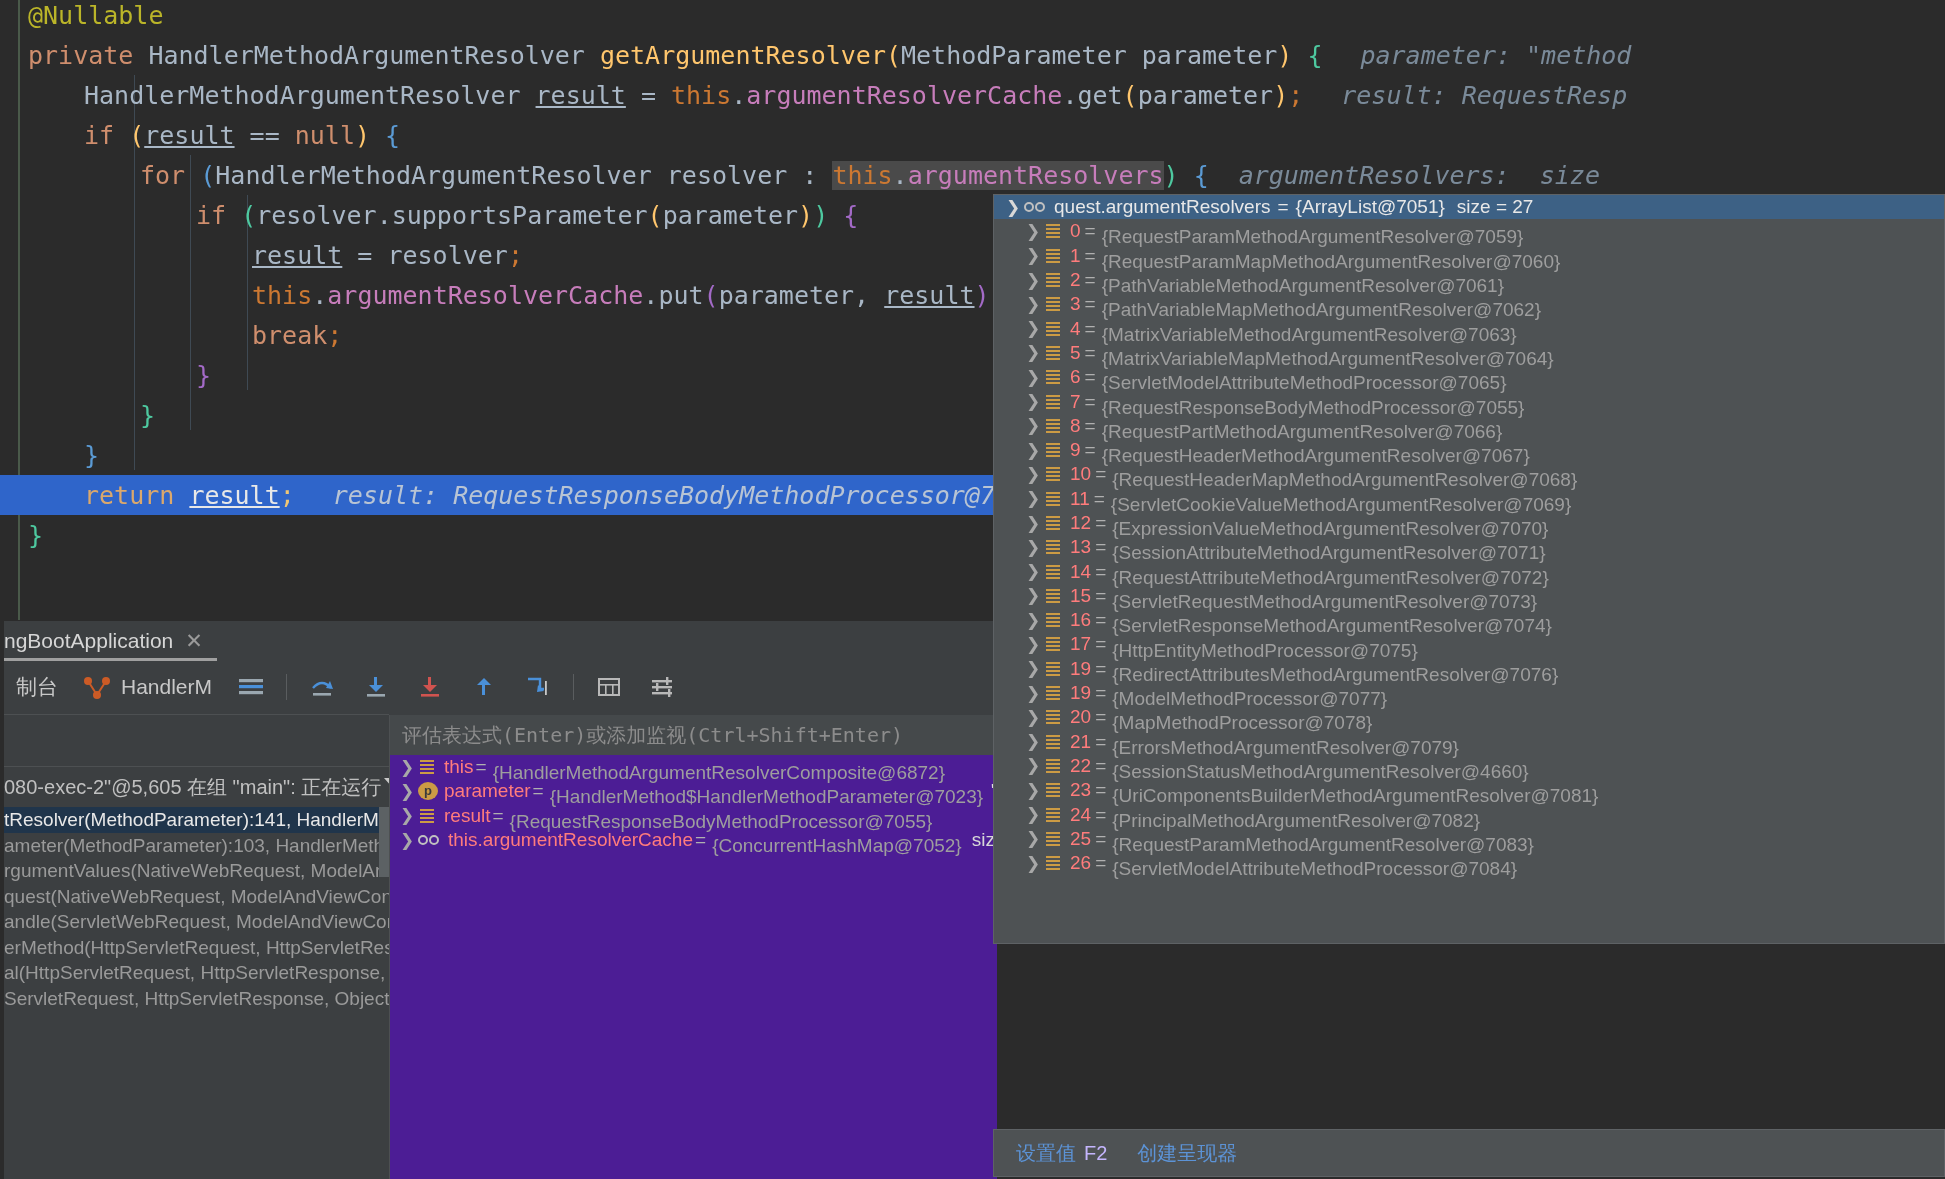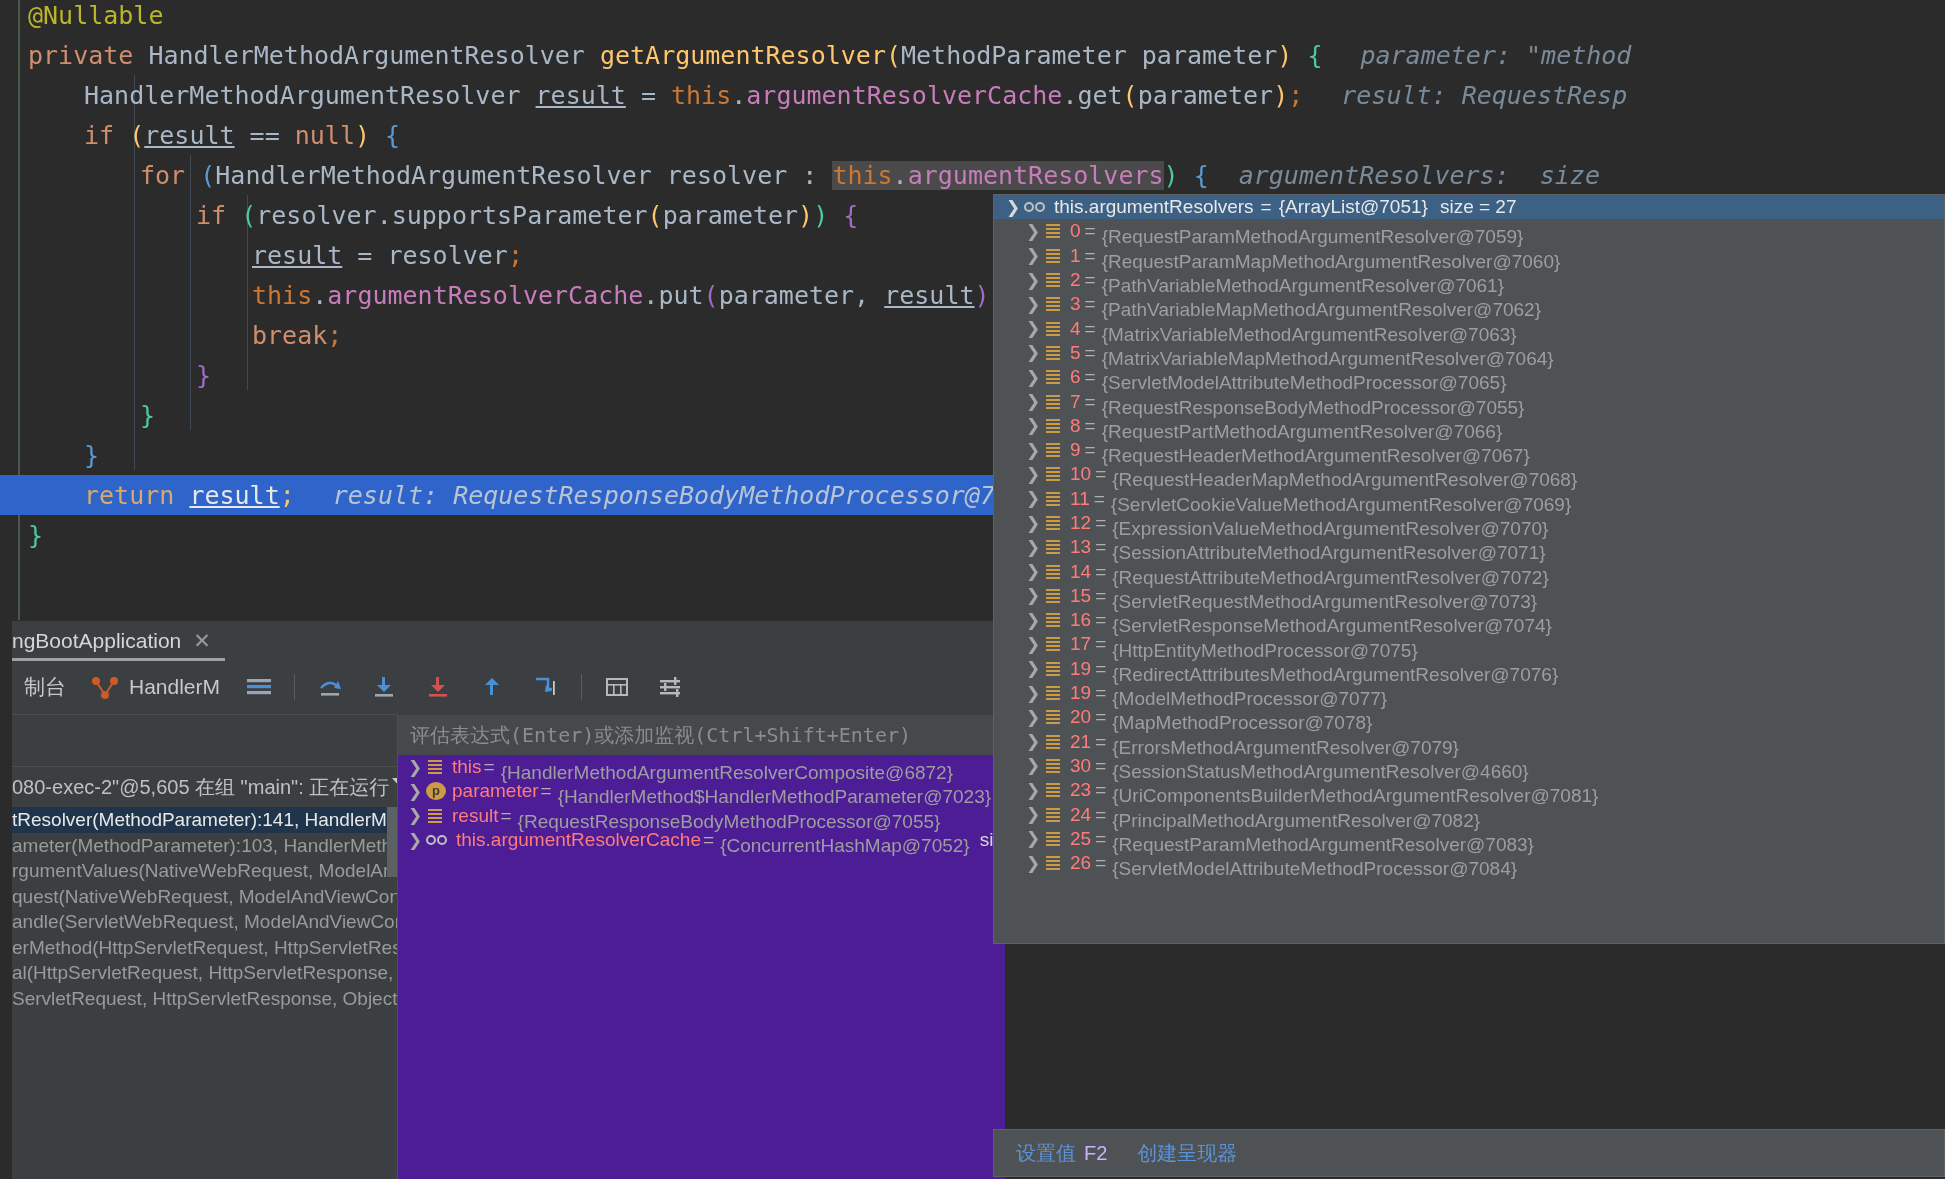--- a/index.html
+++ b/index.html
@@ -125,21 +125,21 @@
     border: 1px solid #5e6265;
     display: flex; align-items: center;
     padding-left: 22px; gap: 30px;
     font-size: 20px;
   }
   .foot-link { color: #5c93d6; cursor: pointer; }
   .foot-key  { color: #c4b5fd; margin-left: 8px; }
 
   
   #debug-panel {
-    position: absolute; left: 12px; top: 620px;
+    position: absolute; left: 4px; top: 620px;
     width: 993px; height: 559px;
     background: #3c3f41;
     border-top: 1px solid #2b2b2b;
   }
   #tabs-row {
     position: absolute; left: 0; top: 0; width: 993px; height: 40px;
     display:flex; align-items: center;
   }
   .run-tab {
     position: relative; height: 40px;
@@ -454,21 +454,21 @@
     </div>
   </div>
 
   <div id="var-popup">
     <div class="pop-row header">
       <span class="chev down">❯</span>
       <span class="ico-glasses">
           <b></b>
           <b></b>
         </span>
-      <span>this.argumentResolvers</span>
+      <span>quest.argumentResolvers</span>
       <span style="margin:0 7px;">=</span>
       <span>{ArrayList@7051}</span>
       <span style="margin-left:12px;">size = 27</span>
     </div>
     <div id="popup-items">
         <div class="pop-row child">
           <span class="chev">❯</span>
           <span class="ico-obj">
             <i></i>
             <i></i>
@@ -732,21 +732,21 @@
           <span class="val">{ErrorsMethodArgumentResolver@7079}</span>
         </div>
         <div class="pop-row child">
           <span class="chev">❯</span>
           <span class="ico-obj">
             <i></i>
             <i></i>
             <i></i>
             <i></i>
           </span>
-          <span class="idx">30</span>
+          <span class="idx">22</span>
           <span class="eq">=</span>
           <span class="val">{SessionStatusMethodArgumentResolver@4660}</span>
         </div>
         <div class="pop-row child">
           <span class="chev">❯</span>
           <span class="ico-obj">
             <i></i>
             <i></i>
             <i></i>
             <i></i>

